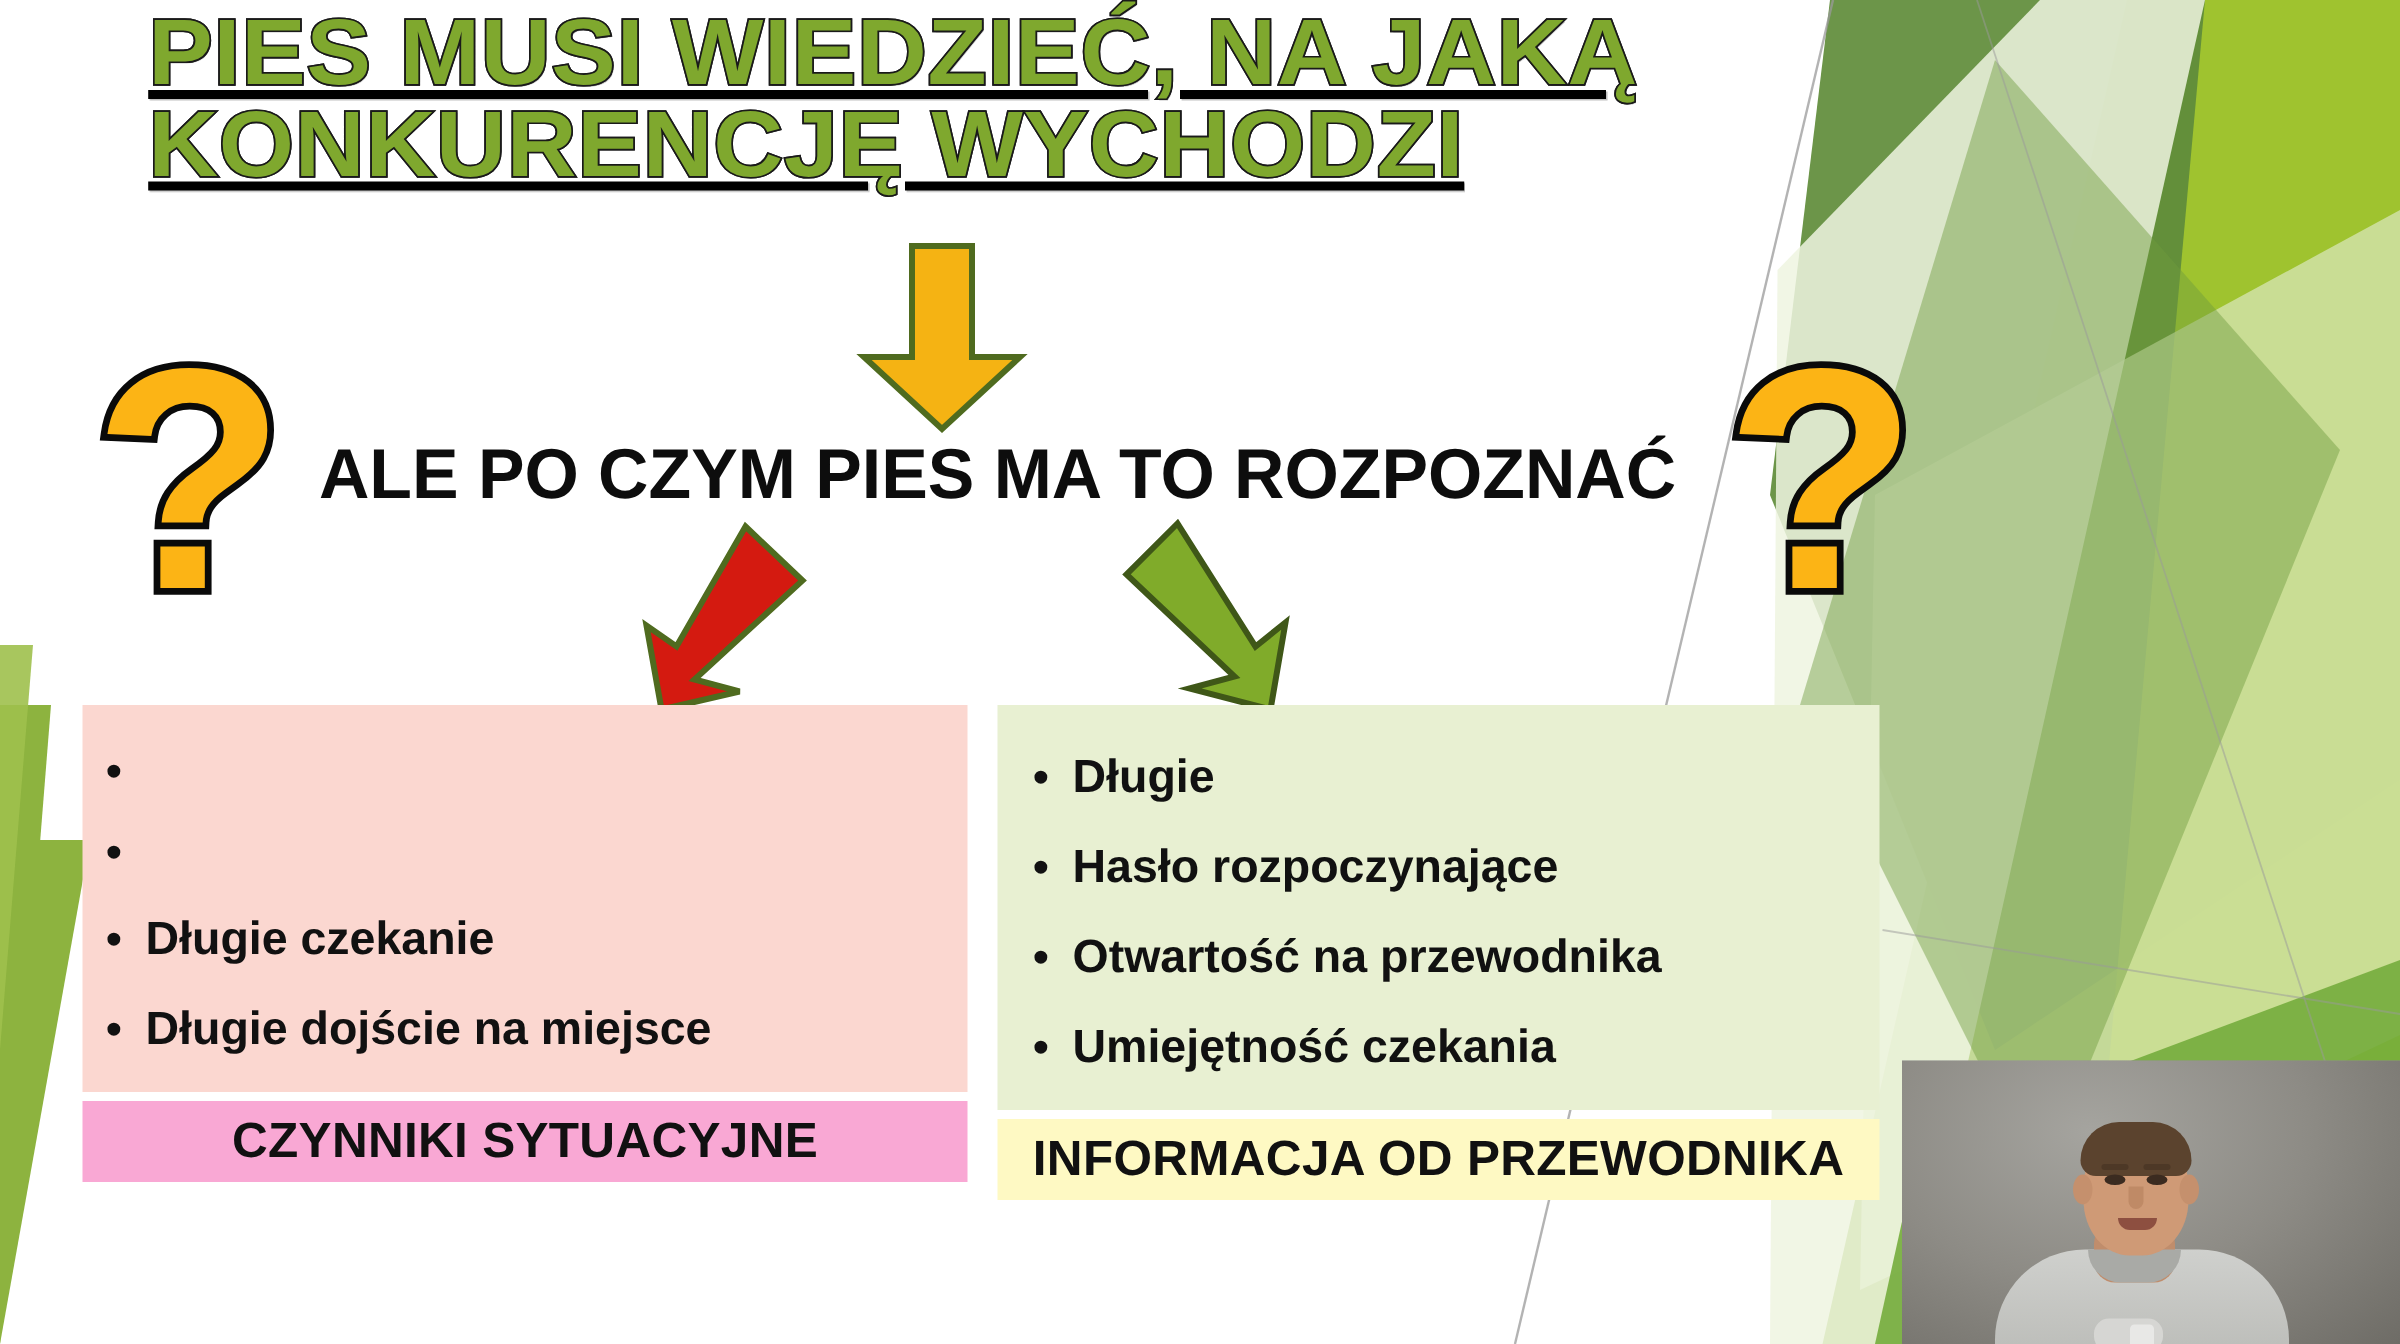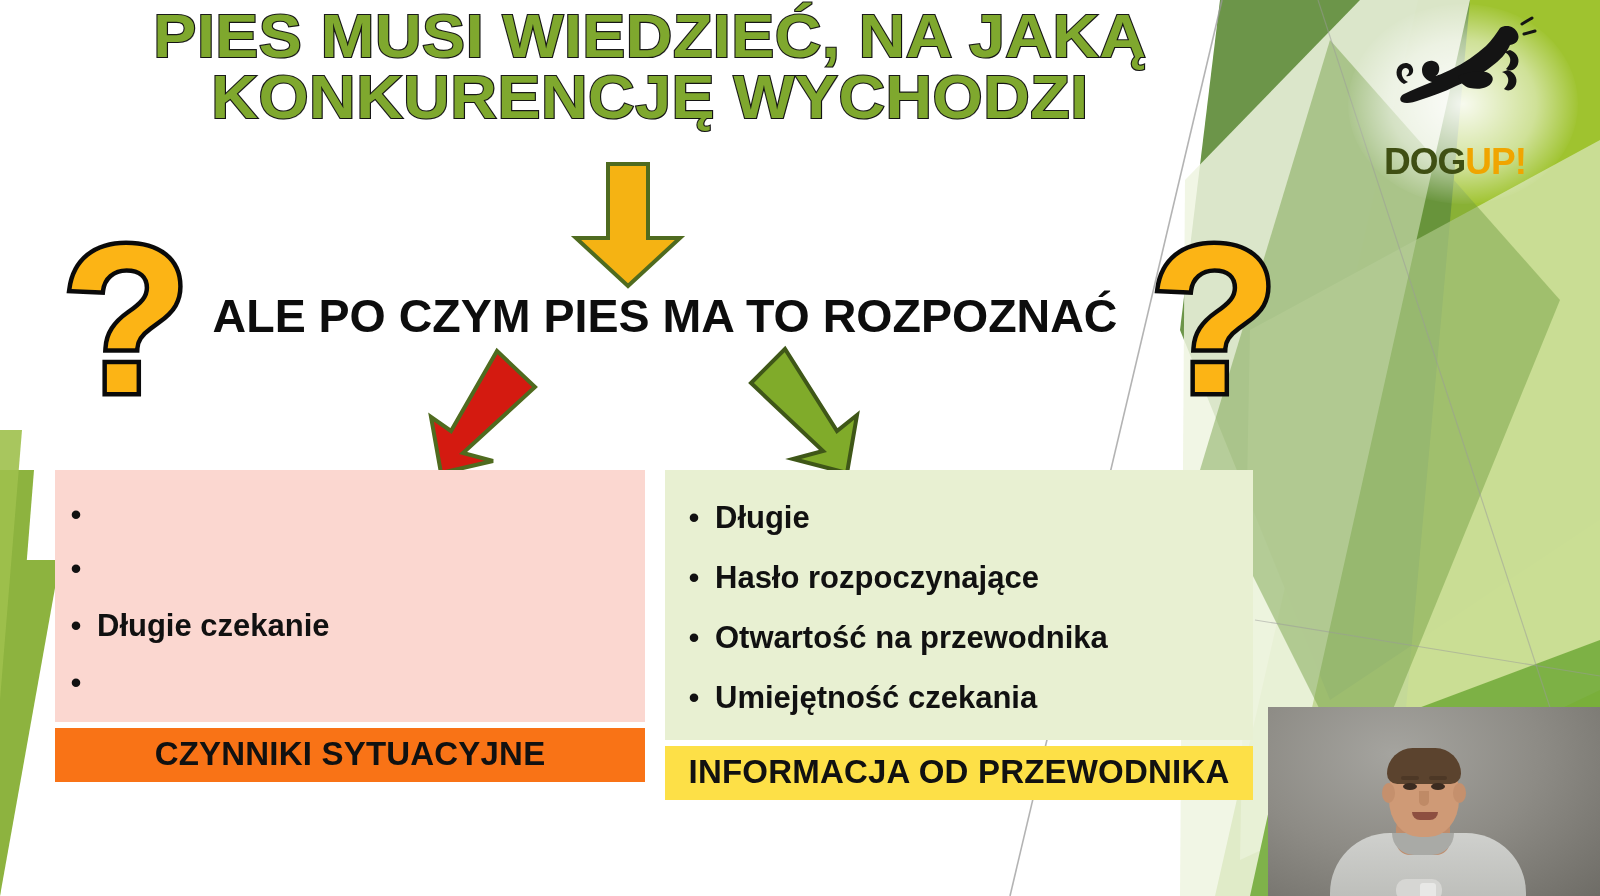--- a/index.html
+++ b/index.html
@@ -30,22 +30,23 @@
     height: 896px;
     pointer-events: none;
   }
 
   
   #title-block {
     position: absolute;
     left: 120px;
     top: 6px;
     width: 1060px;
-    text-align: center;
+    text-align: left;
     line-height: 0.98;
+    text-decoration: underline;
   }
   .title-line {
     display: block;
     font-family: "Liberation Sans", sans-serif;
     font-weight: bold;
     font-size: 62px;
     letter-spacing: 0.5px;
     color: #7fa82e;
     -webkit-text-stroke: 2.2px #1a1a1a;
     paint-order: stroke fill;
@@ -124,26 +125,26 @@
     font-size: 33px;
     color: #111111;
     text-align: center;
     padding: 7px 0 9px 0;
     letter-spacing: 0.2px;
   }
 
   
   #panel-left { left: 55px; top: 470px; width: 590px; }
   #panel-left .panel-body { background: #fbd7d0; }
-  #panel-left .panel-footer { background: #f97316; margin-top: 6px; }
+  #panel-left .panel-footer { background: #f9a8d4; margin-top: 6px; }
 
   
   #panel-right { left: 665px; top: 470px; width: 588px; }
   #panel-right .panel-body { background: #e8f0d2; }
-  #panel-right .panel-footer { background: #fde047; margin-top: 6px; }
+  #panel-right .panel-footer { background: #fef9c3; margin-top: 6px; }
   #panel-right .bullet-row { padding-left: 8px; }
 
   
   #logo {
     position: absolute;
     left: 1382px;
     top: 14px;
     width: 160px;
     height: 168px;
   }
@@ -277,20 +278,21 @@
       </div>
       <div class="bullet-row">
         <span class="bullet-dot">•</span>
       </div>
       <div class="bullet-row">
         <span class="bullet-dot">•</span>
         <span class="bullet-text">Długie czekanie</span>
       </div>
       <div class="bullet-row">
         <span class="bullet-dot">•</span>
+        <span class="bullet-text">Długie dojście na miejsce</span>
       </div>
     </div>
     <div class="panel-footer">CZYNNIKI SYTUACYJNE</div>
   </div>
 
   <div class="panel" id="panel-right">
     <div class="panel-body">
       <div class="bullet-row">
         <span class="bullet-dot">•</span>
         <span class="bullet-text">Długie</span>
@@ -304,51 +306,20 @@
         <span class="bullet-text">Otwartość na przewodnika</span>
       </div>
       <div class="bullet-row">
         <span class="bullet-dot">•</span>
         <span class="bullet-text">Umiejętność czekania</span>
       </div>
     </div>
     <div class="panel-footer">INFORMACJA OD PRZEWODNIKA</div>
   </div>
 
-  <div id="logo">
-    <div id="logo-glow"></div>
-    <svg width="160" height="130" viewBox="0 0 160 130" style="position:absolute; left:0; top:0;">
-
-      <path d="M118,14 C124,10 133,12 136,20 C138,26 134,30 128,31
-               C124,40 118,46 110,52 C100,60 88,66 74,72
-               C62,78 50,82 38,86 C30,89 24,90 20,88
-               C17,86 18,82 22,80 C30,76 40,72 50,68
-               C44,66 40,62 40,56 C40,50 45,46 51,47
-               C56,48 58,52 57,57 C56,61 53,63 50,63
-               C55,62 62,59 70,55 C82,49 94,41 104,32
-               C110,26 114,20 118,14 Z" fill="#141414"></path>
-      <path d="M76,62 C86,58 96,56 104,58 C110,60 112,64 110,68
-               C107,74 98,76 88,74 C82,73 78,68 76,62 Z" fill="#141414"></path>
-
-      <path d="M128,36 C134,38 138,44 136,50 C134,56 128,58 124,55
-               C127,52 129,48 128,44 C127,41 125,39 122,38 Z" fill="#141414"></path>
-      <path d="M126,56 C132,58 136,64 134,70 C132,76 126,78 122,75
-               C125,72 127,68 126,64 C125,61 123,59 120,58 Z" fill="#141414"></path>
-
-      <path d="M22,70 C14,66 12,56 18,51 C23,47 30,49 31,55
-               C32,60 28,63 24,62 C27,60 28,57 26,55 C24,53 21,54 20,57
-               C19,61 21,66 26,68 Z" fill="#141414"></path>
-
-      <path d="M140,10 L150,4" stroke="#141414" stroke-width="3" stroke-linecap="round"></path>
-      <path d="M142,20 L153,17" stroke="#141414" stroke-width="3" stroke-linecap="round"></path>
-    </svg>
-    <div id="logo-wordmark">
-      <span class="logo-dog">DOG</span><span class="logo-up">UP!</span>
-    </div>
-  </div>
 
   <div id="webcam">
     <div id="webcam-wall"></div>
     <div class="wc-shape" id="wc-shirt"></div>
     <div class="wc-shape" id="wc-neck"></div>
     <div class="wc-shape" id="wc-shirt-collar"></div>
     <div class="wc-shape" id="wc-head"></div>
     <div class="wc-shape" id="wc-hair"></div>
     <div class="wc-shape" id="wc-ear-l"></div>
     <div class="wc-shape" id="wc-ear-r"></div>

